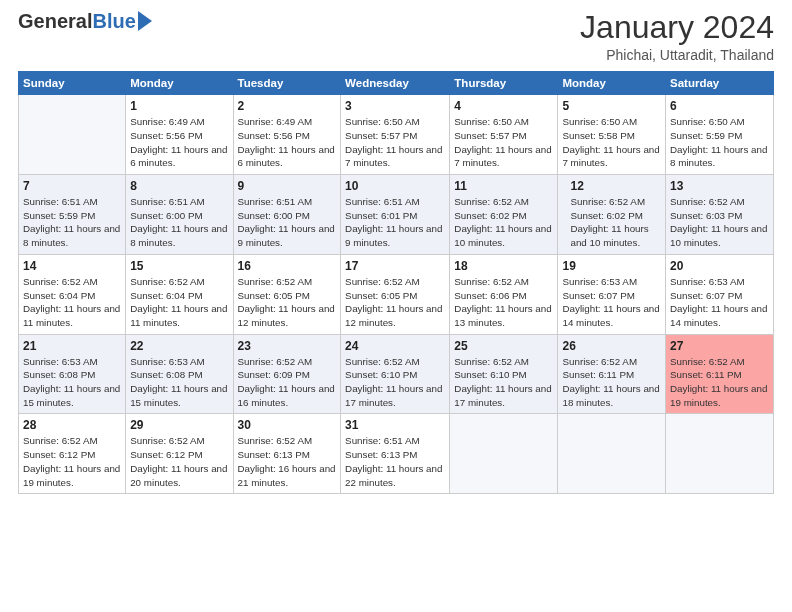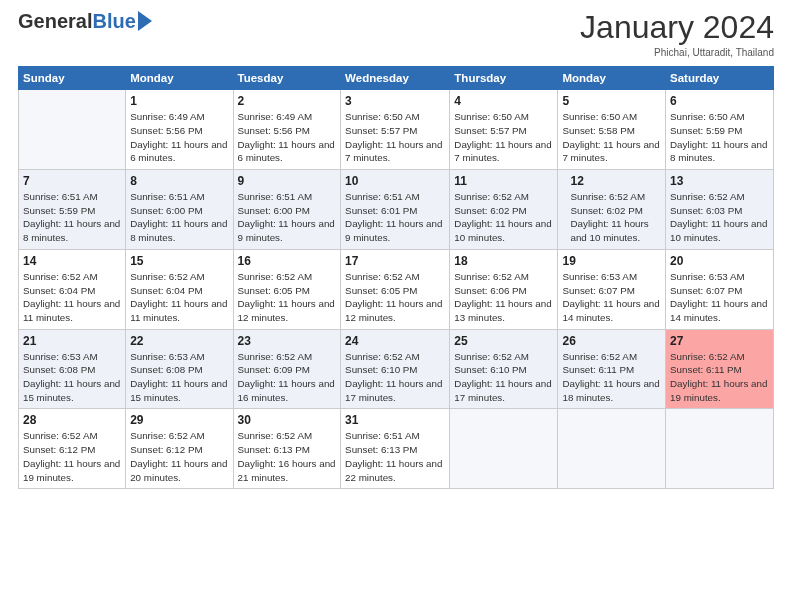--- a/index.html
+++ b/index.html
@@ -54,21 +54,21 @@
       text-align: right;
       margin-left: 28px;
     }
     .title-month {
       font-size: 32px;
       font-weight: 300;
       color: #333;
       line-height: 1.1;
     }
     .title-location {
-      font-size: 10px;
+      font-size: 14px;
       color: #555;
       margin-top: 2px;
     }
     .calendar {
       width: 100%;
       border-collapse: collapse;
       font-size: 10.5px;
     }
     .calendar thead th {
       background-color: #2e6db4;

